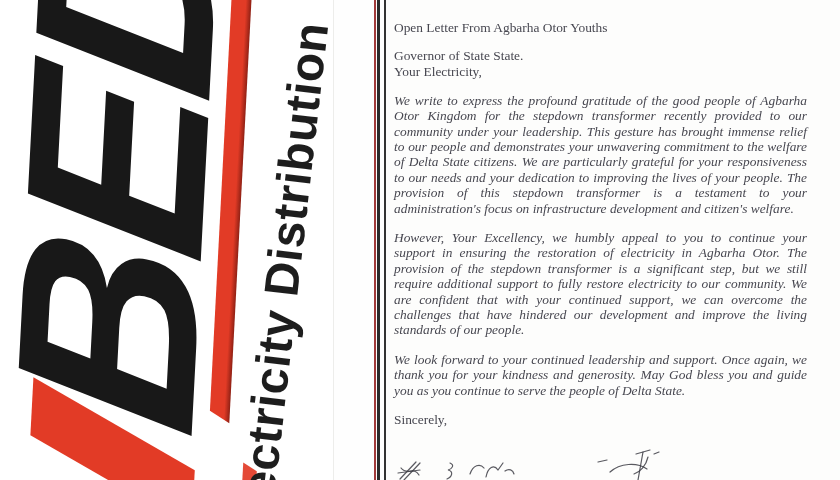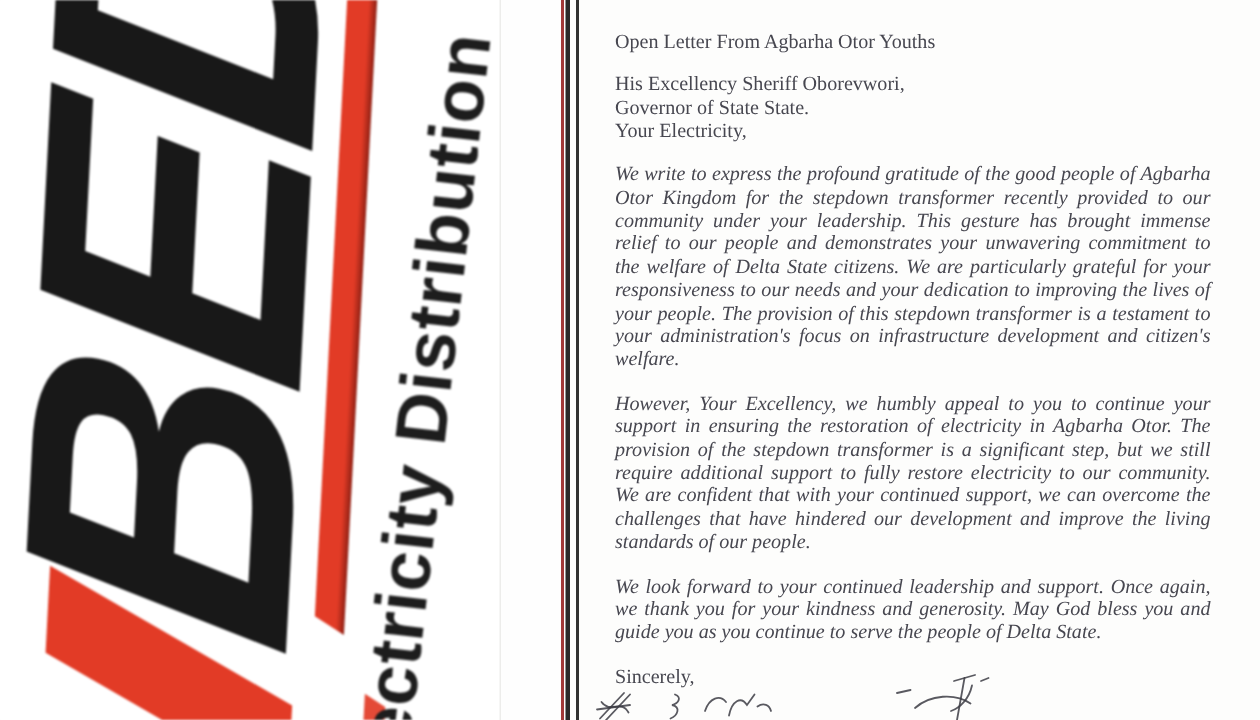--- a/index.html
+++ b/index.html
@@ -44,21 +44,21 @@
   }
   .seam{position:absolute;top:0;height:480px;}
   .seam-faint{left:333px;width:1px;background:#ededeb;}
   .b-red {left:374px;width:2px;background:#a23a3a;}
   .b-blk1{left:377px;width:3px;background:#2b2b2b;}
   .b-blk2{left:384px;width:2px;background:#333333;}
   
   .letter{
     position:absolute;left:386px;top:0;width:454px;height:480px;
     background:#fdfdfc;box-sizing:border-box;
-    padding:20px 33px 0 24px;
+    padding:20px 33px 0 8px;
     font-size:13.4px;line-height:15.4px;color:#474750;
     text-align:justify;filter:blur(.25px);
   }
   .letter p{margin:0 0 13px 0;}
   .letter .para{margin:0 0 14px 0;font-style:italic;}
   .recipient{margin:0 0 13.5px 0;}
   .recipient div{text-align:left;}
   .title-line,.to-line{text-align:left;}
   .closing{margin:0 0 2px 0;text-align:left;}
   .artifact-top{
@@ -86,21 +86,20 @@
   <div class="seam seam-faint"></div>
   <div class="seam b-red"></div>
   <div class="seam b-blk1"></div>
   <div class="seam b-blk2"></div>
 
   <div class="artifact-top"></div>
 
   <div class="letter">
     <p class="title-line">Open Letter From Agbarha Otor Youths</p>
     <div class="recipient">
-      <div>His Excellency Sheriff Oborevwori,</div>
       <div>Governor of State State.</div>
       <div>Your Electricity,</div>
     </div>
     <p class="para">We write to express the profound gratitude of the good people of Agbarha Otor Kingdom for the stepdown transformer recently provided to our community under your leadership. This gesture has brought immense relief to our people and demonstrates your unwavering commitment to the welfare of Delta State citizens. We are particularly grateful for your responsiveness to our needs and your dedication to improving the lives of your people. The provision of this stepdown transformer is a testament to your administration's focus on infrastructure development and citizen's welfare.</p>
     <p class="para">However, Your Excellency, we humbly appeal to you to continue your support in ensuring the restoration of electricity in Agbarha Otor. The provision of the stepdown transformer is a significant step, but we still require additional support to fully restore electricity to our community. We are confident that with your continued support, we can overcome the challenges that have hindered our development and improve the living standards of our people.</p>
     <p class="para">We look forward to your continued leadership and support. Once again, we thank you for your kindness and generosity. May God bless you and guide you as you continue to serve the people of Delta State.</p>
     <p class="closing">Sincerely,</p>
   </div>
 
   <svg class="signatures" width="300" height="34" viewBox="0 0 300 34">

